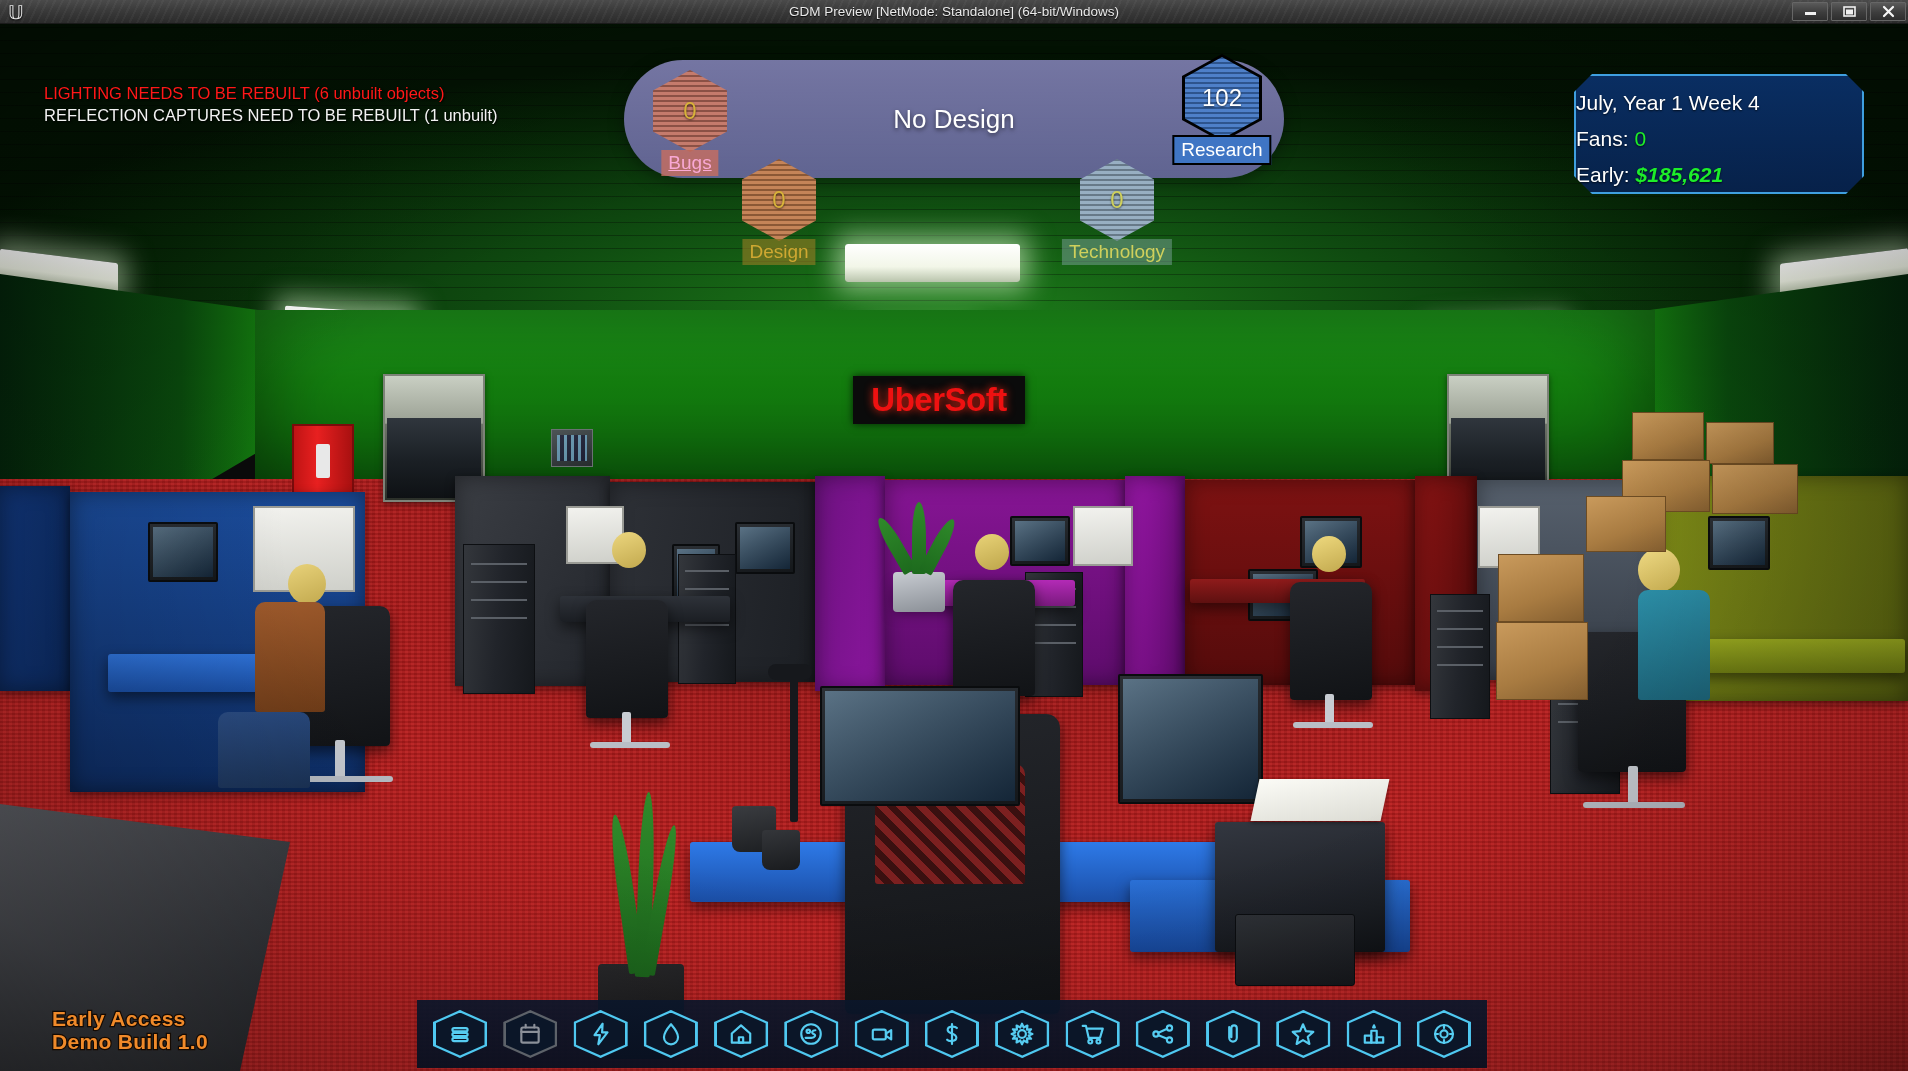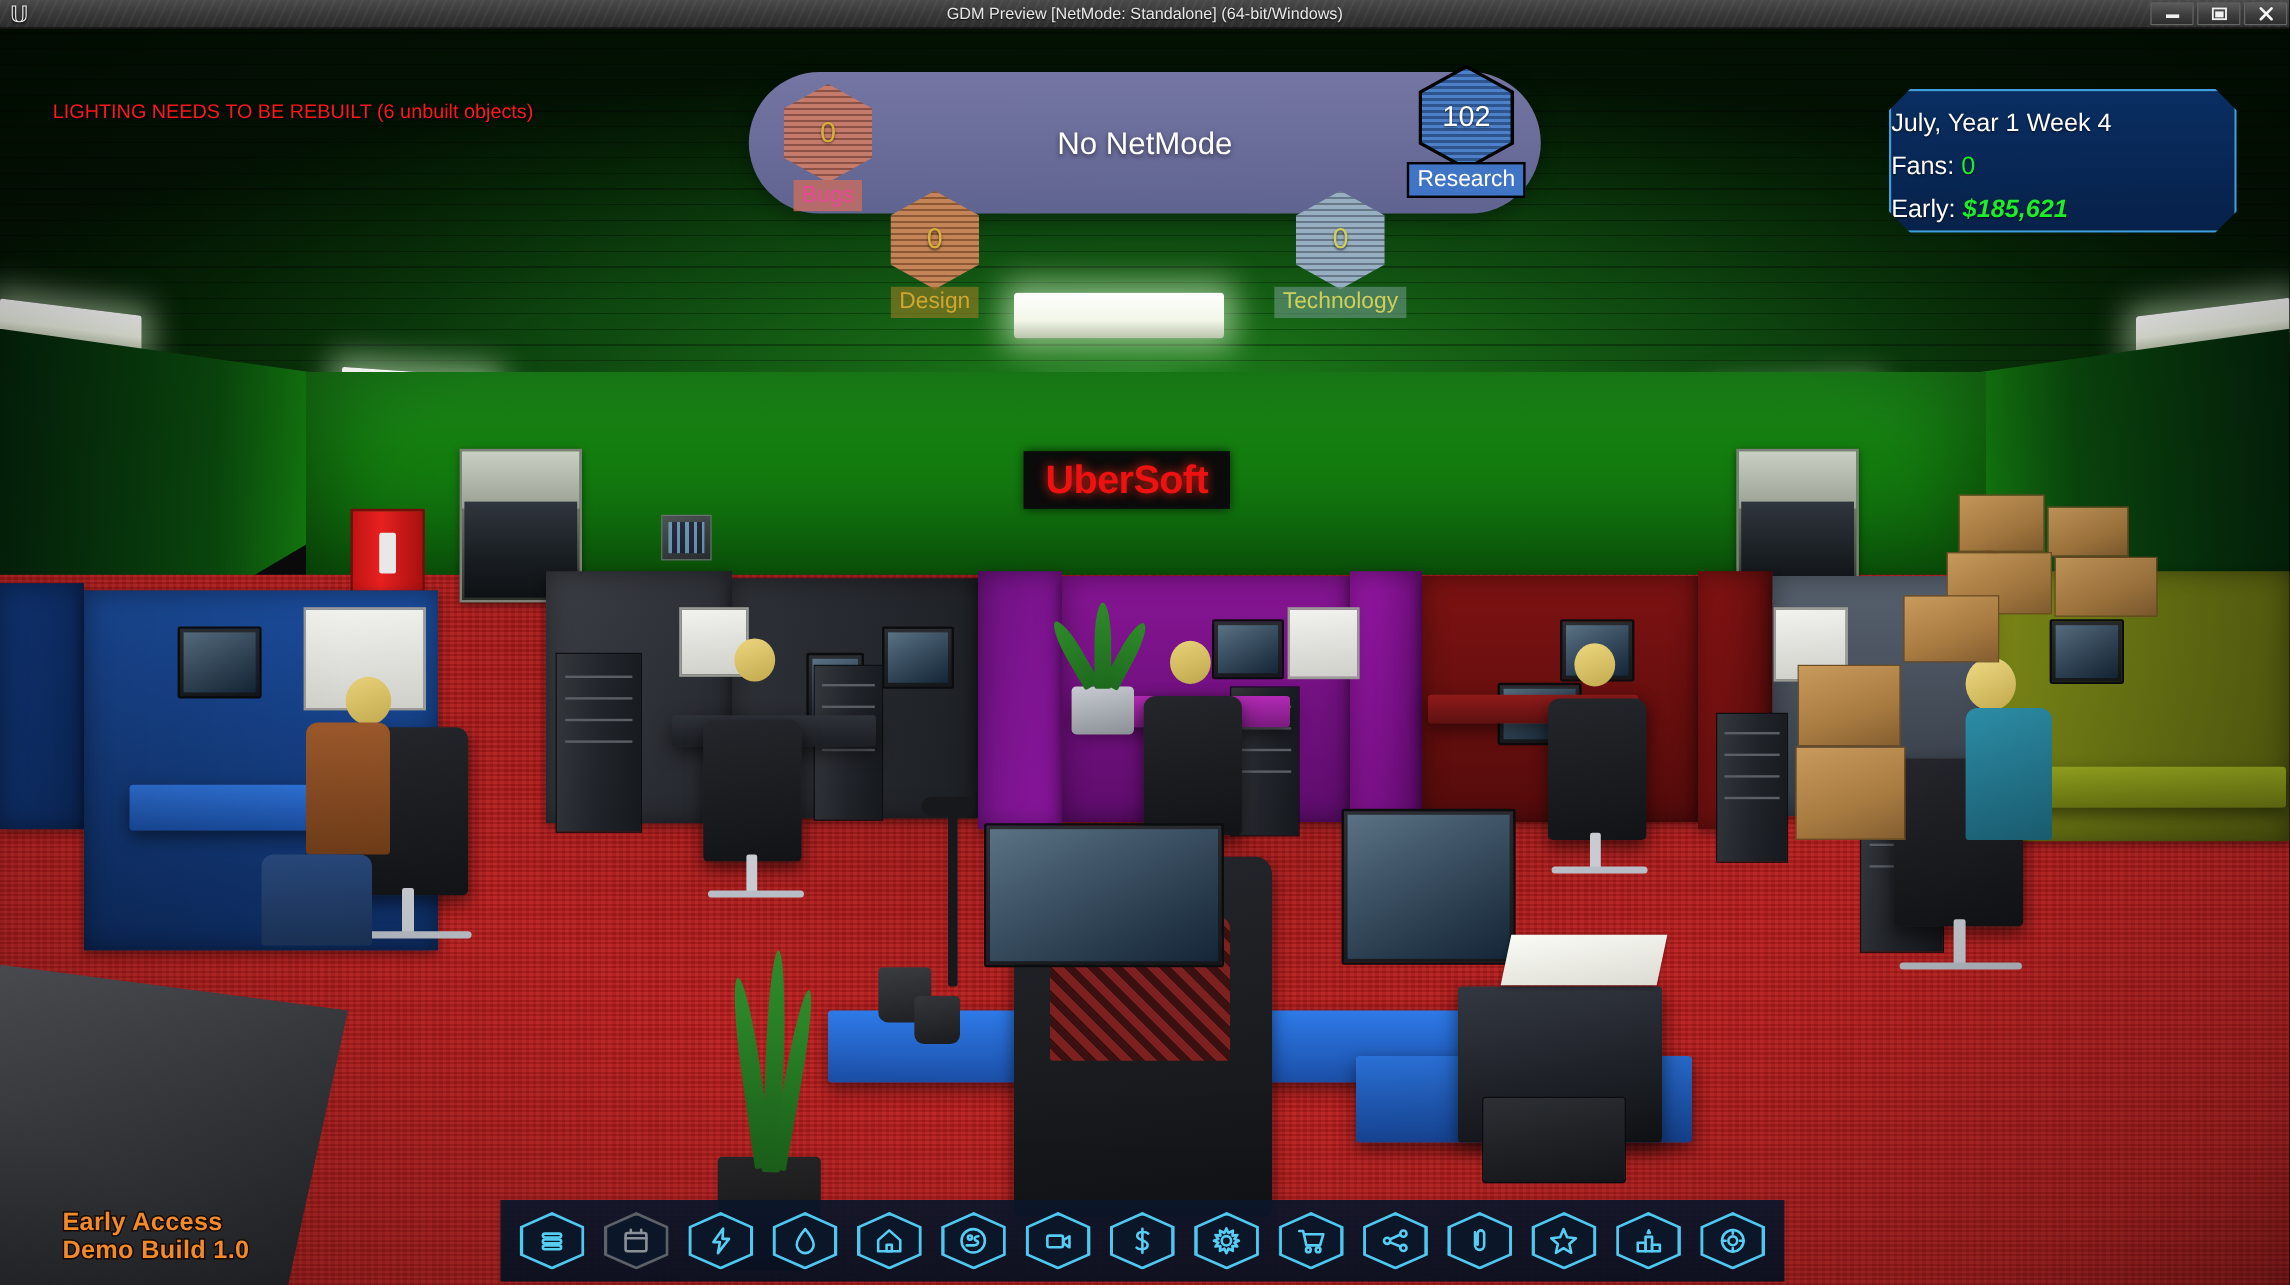--- a/index.html
+++ b/index.html
@@ -352,21 +352,21 @@
     top: 80px;
     padding: 2px 7px;
     font-size: 19px;
     white-space: nowrap;
   }
 
   
   #hex-bugs { left: 653px; top: 46px; }
   #hex-bugs .hexshape { background:#c07060; border:0; }
   #hex-bugs .hexval { color:#d8b23a; }
-  #hex-bugs .hexlabel { background: rgba(200,110,95,0.80); color:#ec4899; }
+  #hex-bugs .hexlabel { background: rgba(200,110,95,0.80); color:#f9a8d4;text-decoration:underline; }
 
   
   #hex-design { left: 742px; top: 135px; }
   #hex-design .hexshape { background:#c07a4a; }
   #hex-design .hexval { color:#d8b23a; }
   #hex-design .hexlabel { background: rgba(150,125,35,0.62); color:#cfa832; }
 
   
   #hex-tech { left: 1080px; top: 135px; }
   #hex-tech .hexshape { background:#8fa8bd; }
@@ -617,24 +617,25 @@
     <div class="cardboard" style="left:1622px;top:436px;width:88px;height:52px;"></div>
     <div class="cardboard" style="left:1712px;top:440px;width:86px;height:50px;"></div>
     <div class="cardboard" style="left:1498px;top:530px;width:86px;height:68px;"></div>
     <div class="cardboard" style="left:1496px;top:598px;width:92px;height:78px;"></div>
     <div class="cardboard" style="left:1586px;top:472px;width:80px;height:56px;"></div>
 
     <div class="vignette"></div>
 
     <div id="ue-warnings">
       <div class="w1">LIGHTING NEEDS TO BE REBUILT (6 unbuilt objects)</div>
+      <div class="w2">REFLECTION CAPTURES NEED TO BE REBUILT (1 unbuilt)</div>
     </div>
 
     <div id="project-hud">
-      <div id="project-title">No NetMode</div>
+      <div id="project-title">No Design</div>
     </div>
 
     <div class="hexstat" id="hex-bugs">
       <div class="hexwrap">
         <div class="hexshape">
           <div class="stripes"></div>
           <span class="hexval">0</span>
         </div>
       </div>
       <div class="hexlabel">Bugs</div>

